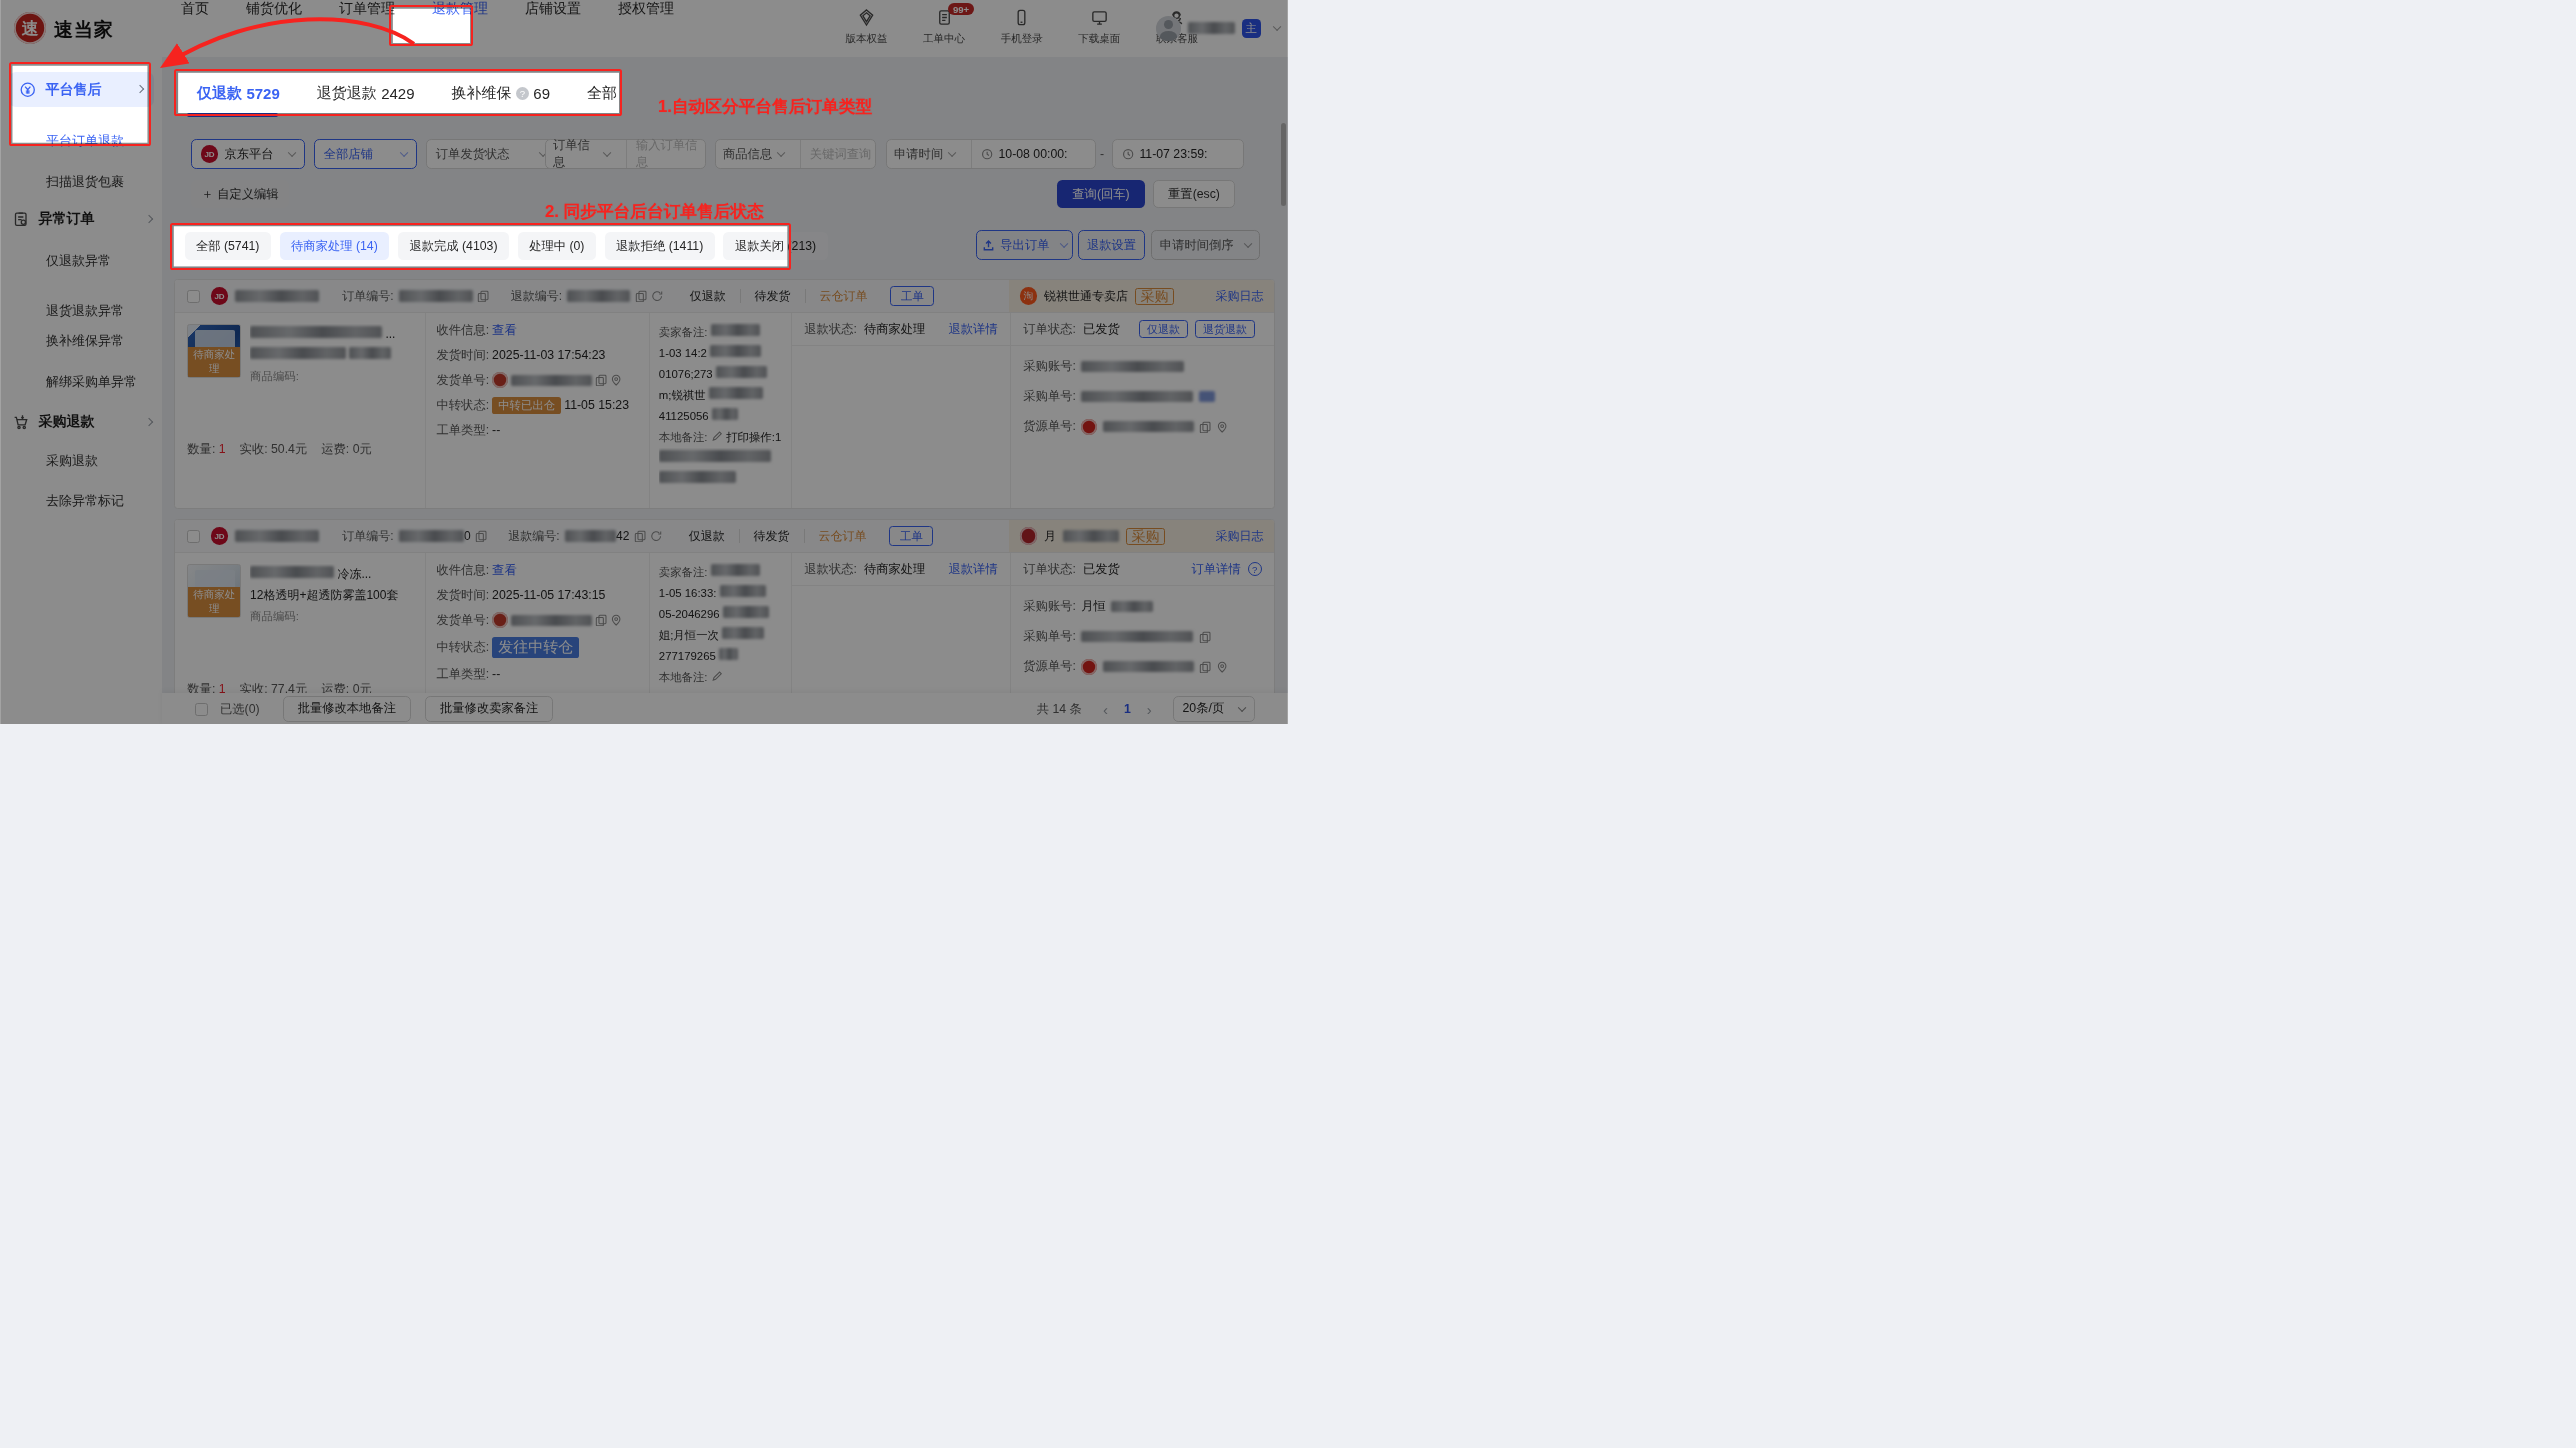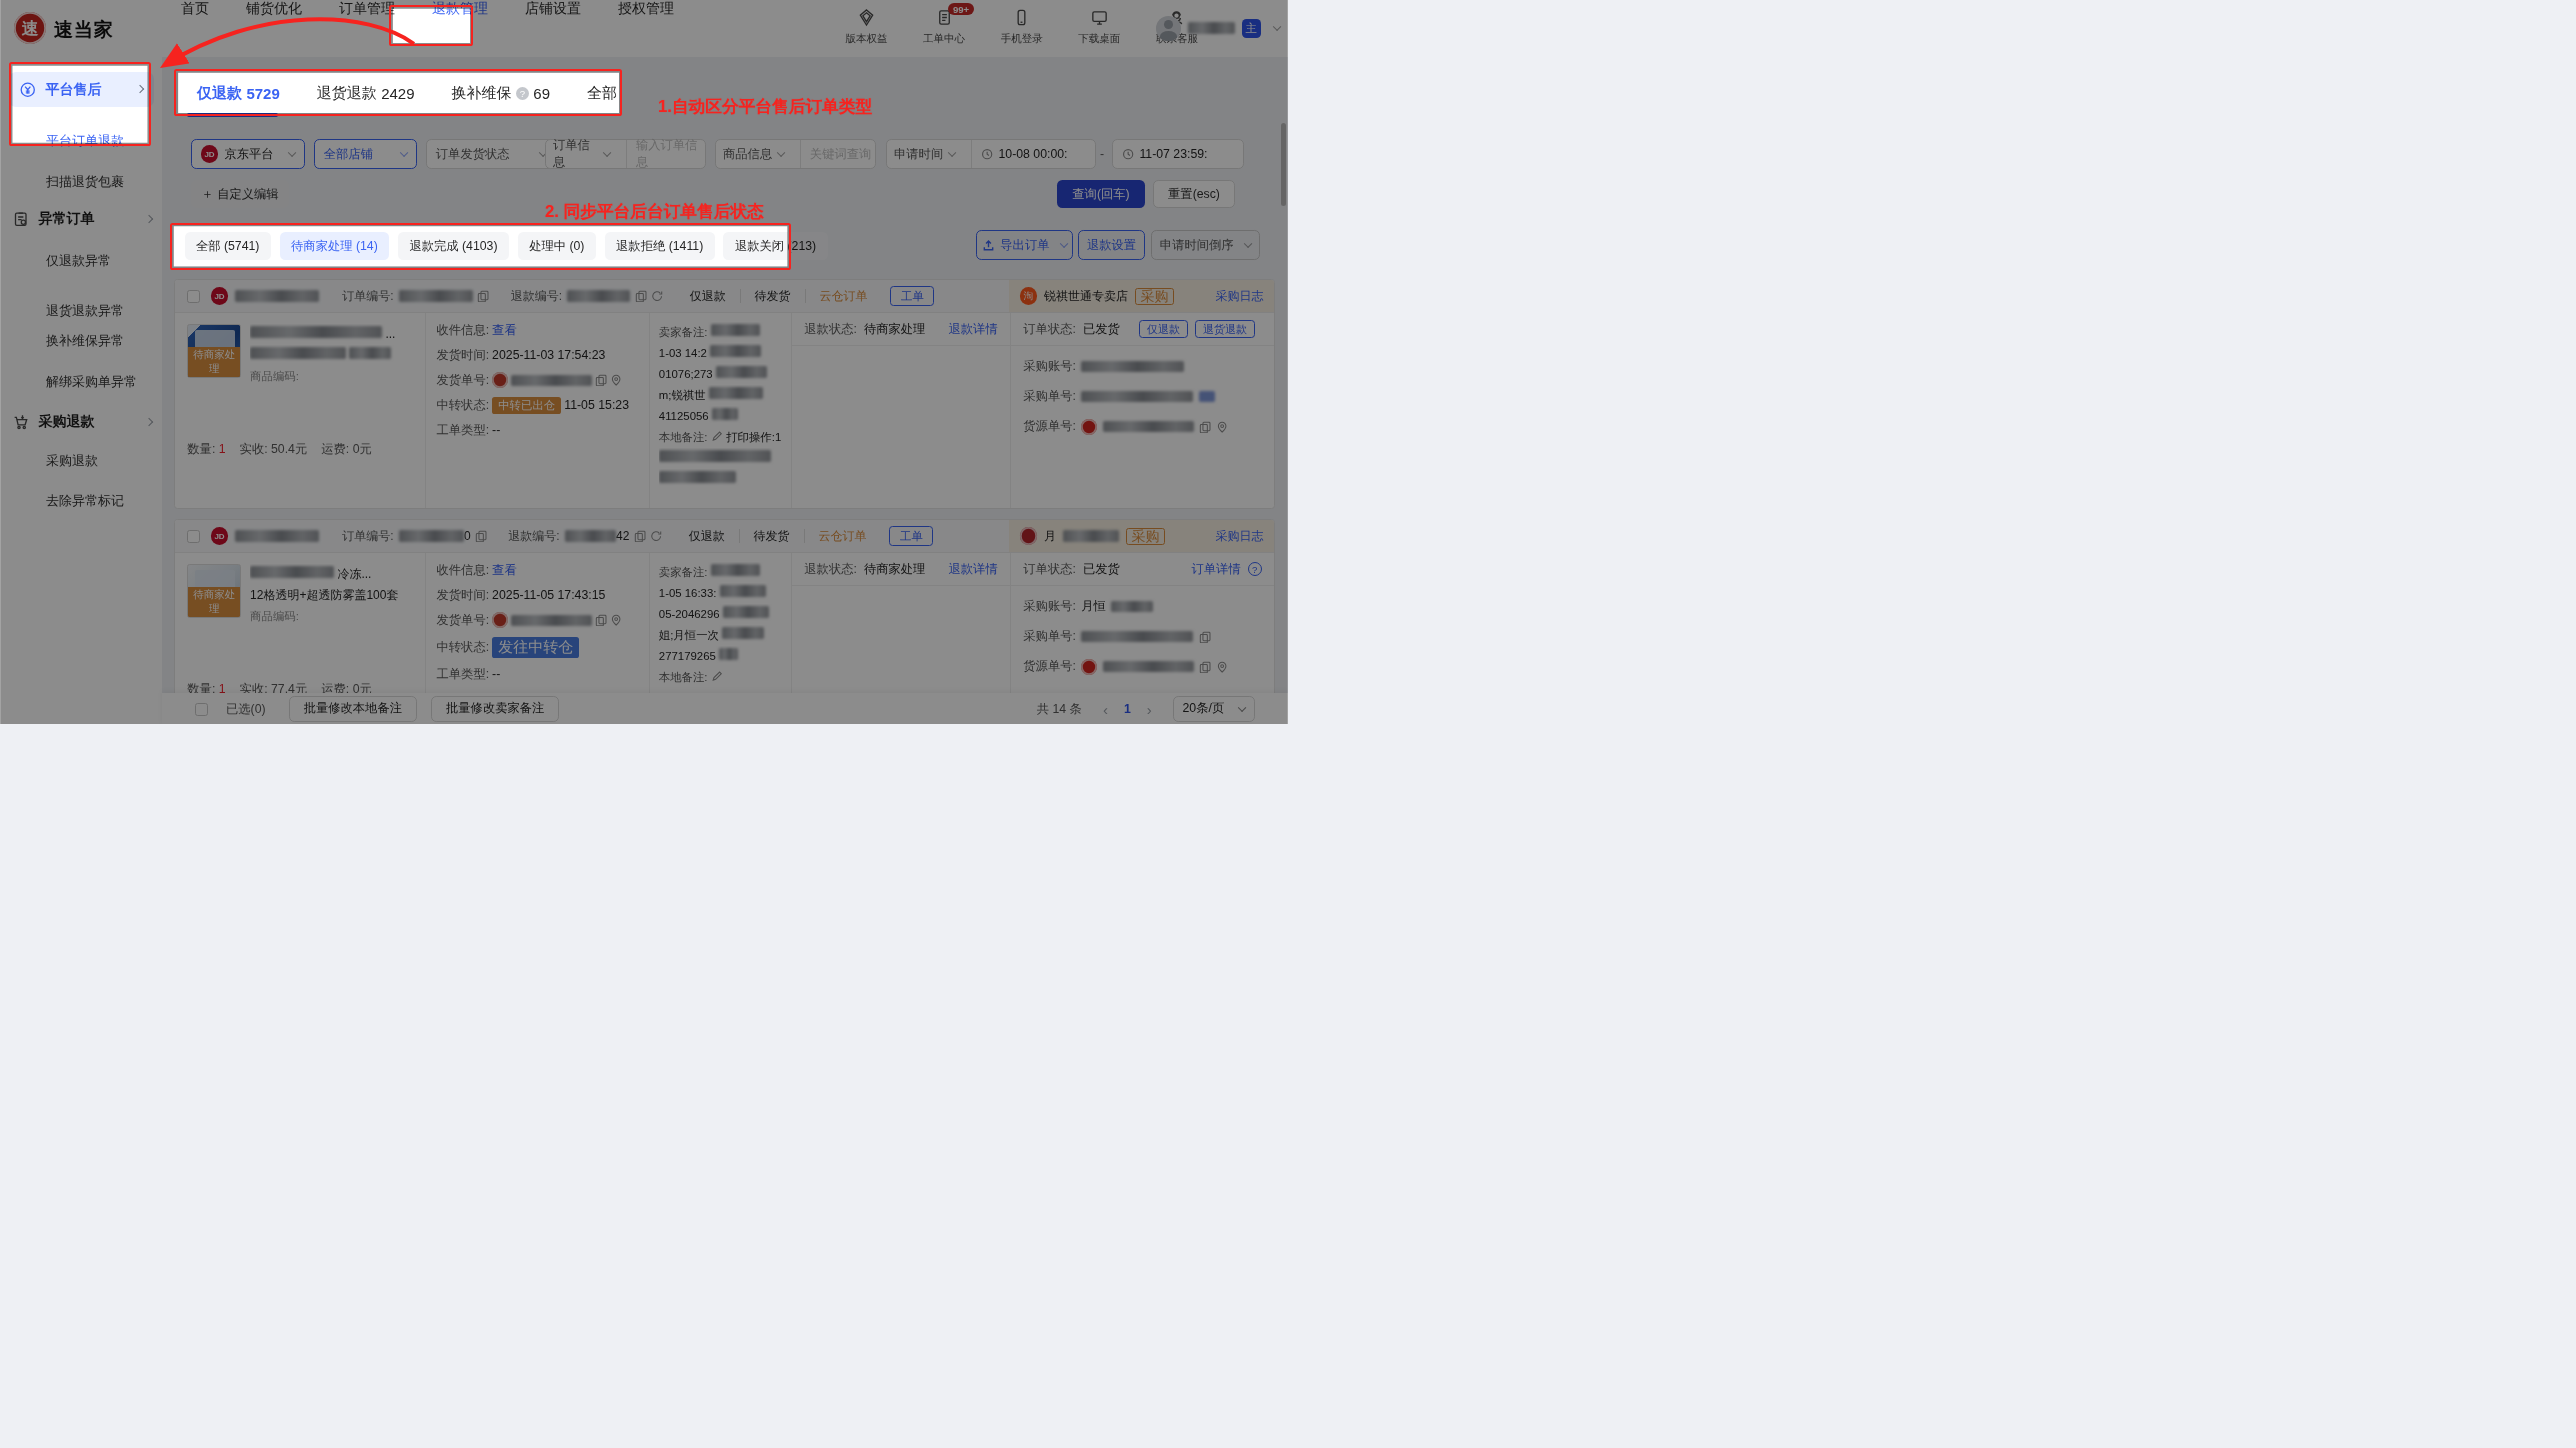--- a/index.html
+++ b/index.html
@@ -635,21 +635,21 @@
               <circle cx="7" cy="5.8" r="1.6"></circle>
             </svg>
         </div>
       </div>
     </div>
   </div>
 </div>
 
 <div class="footer">
   <span class="checkbox"></span>
-  <span style="margin-left:18px">已选(0)</span>
+  <span style="margin-left:12px">已选(0)</span>
   <span class="fbtn" style="margin-left:23px">批量修改本地备注</span>
   <span class="fbtn" style="margin-left:14px">批量修改卖家备注</span>
   <span style="margin-left:auto">共 14 条</span>
   <span class="pgarrow" style="margin-left:21px">‹</span>
   <span style="margin-left:16px;color:#2f54eb;font-weight:700">1</span>
   <span class="pgarrow" style="margin-left:16px">›</span>
   <span class="pgsize" style="margin-left:21px">
     <span>20条/页</span>
     <span class="caret"></span>
   </span>

